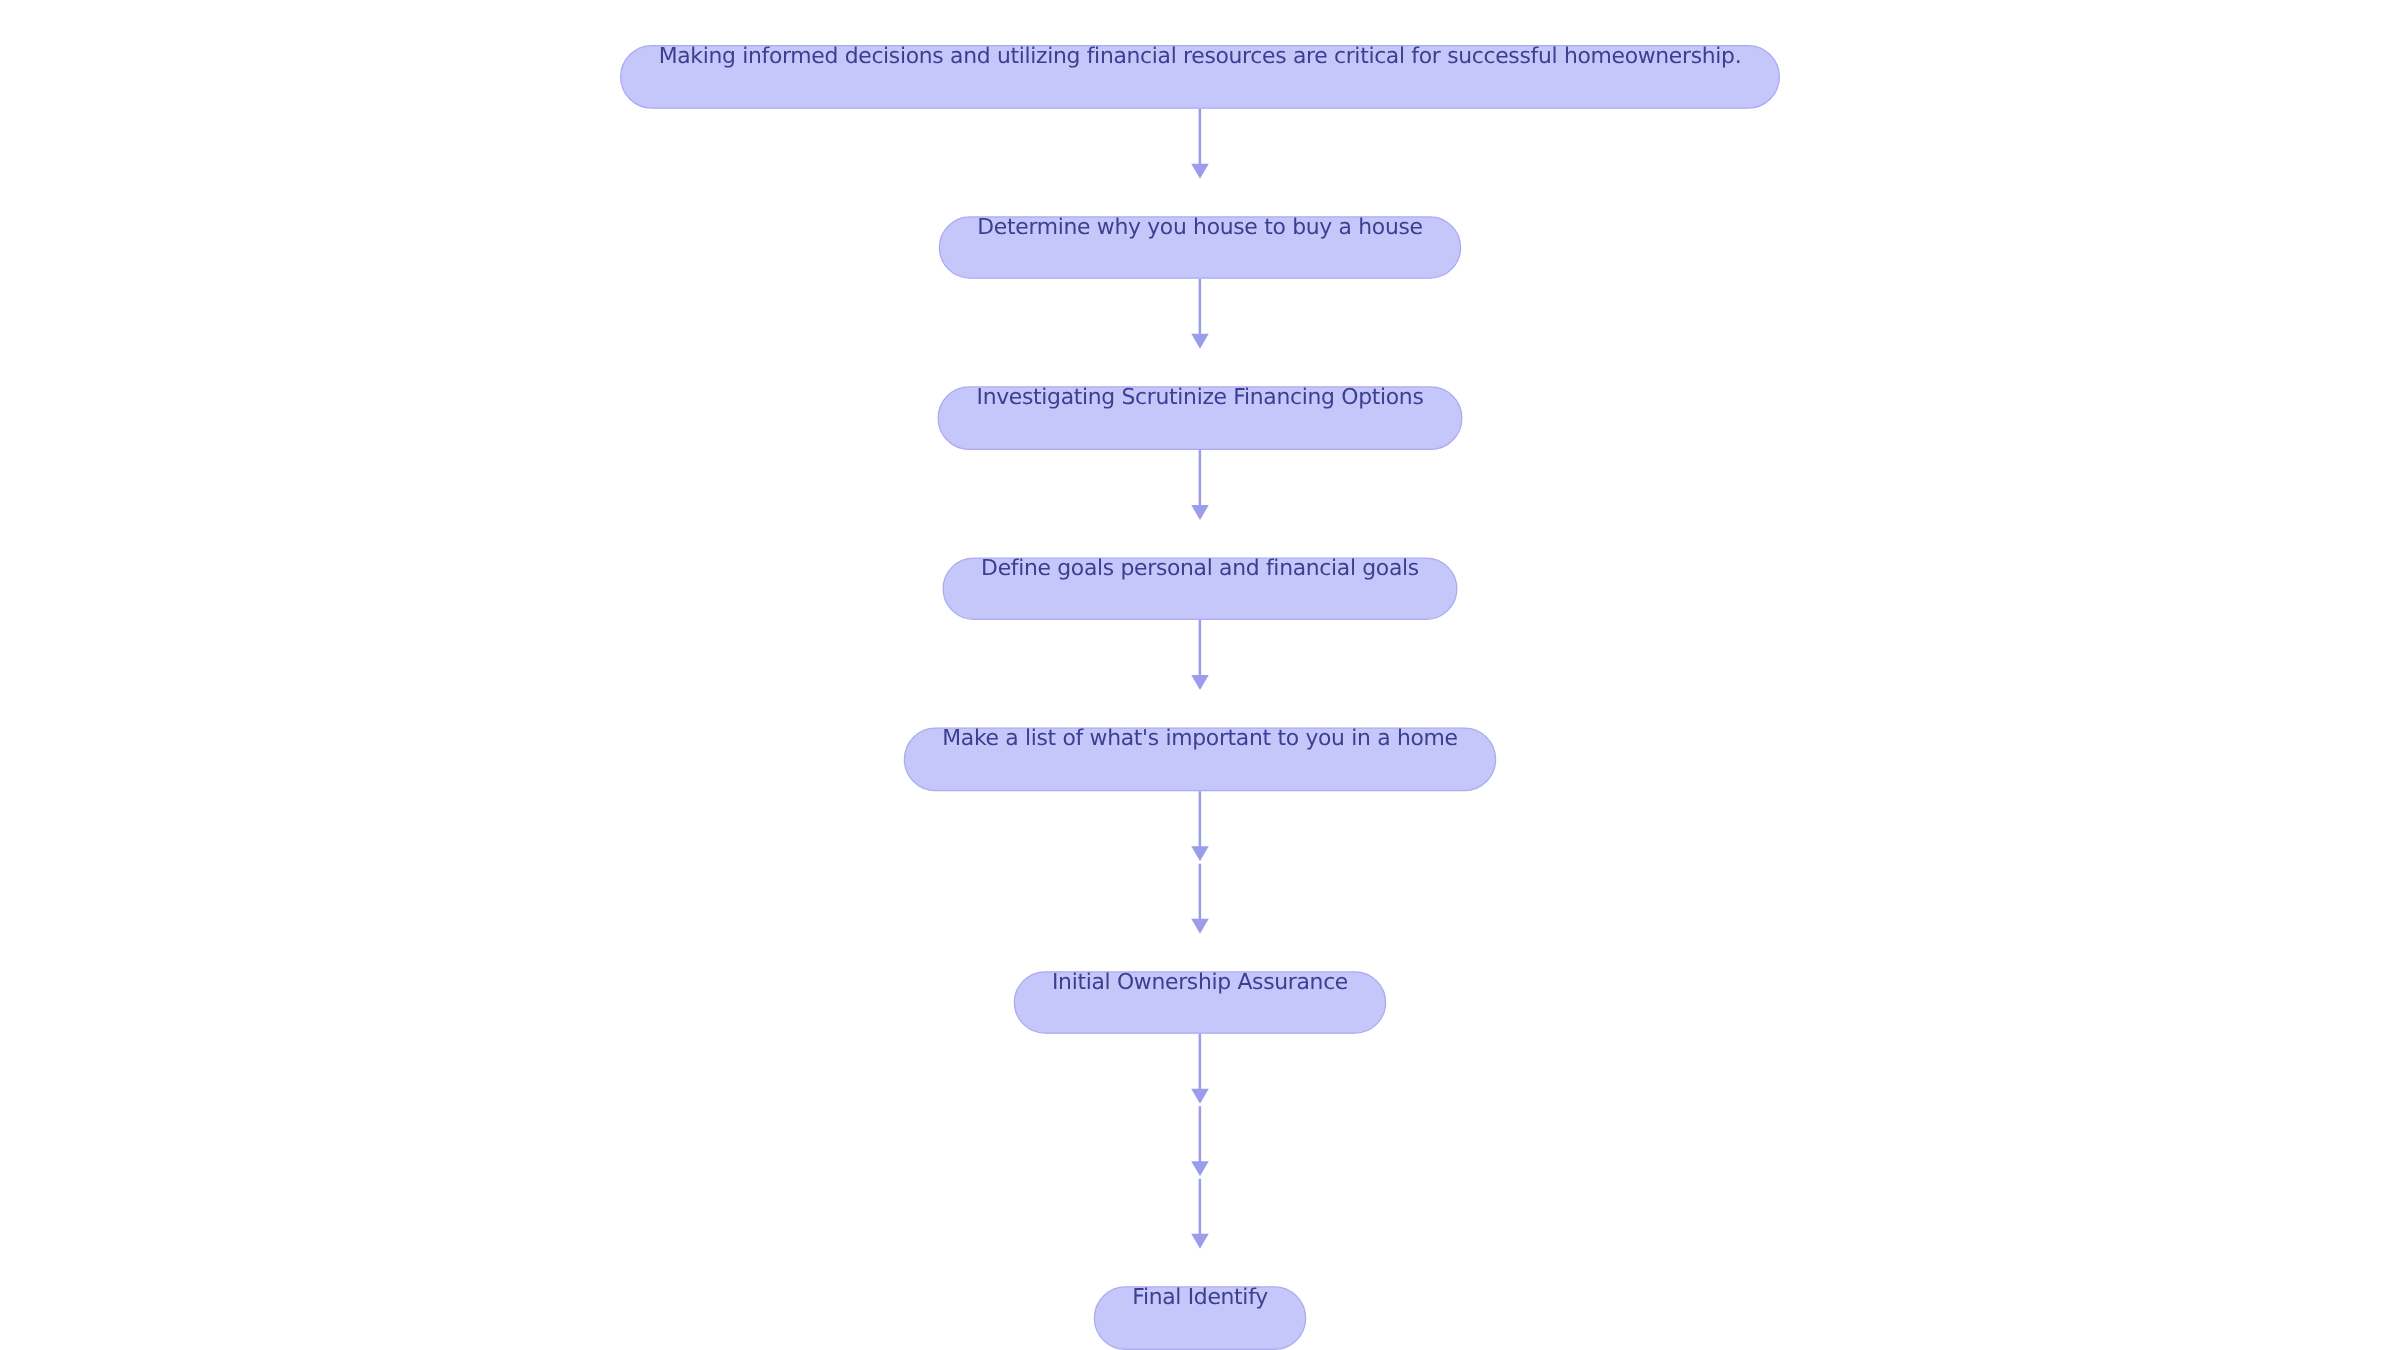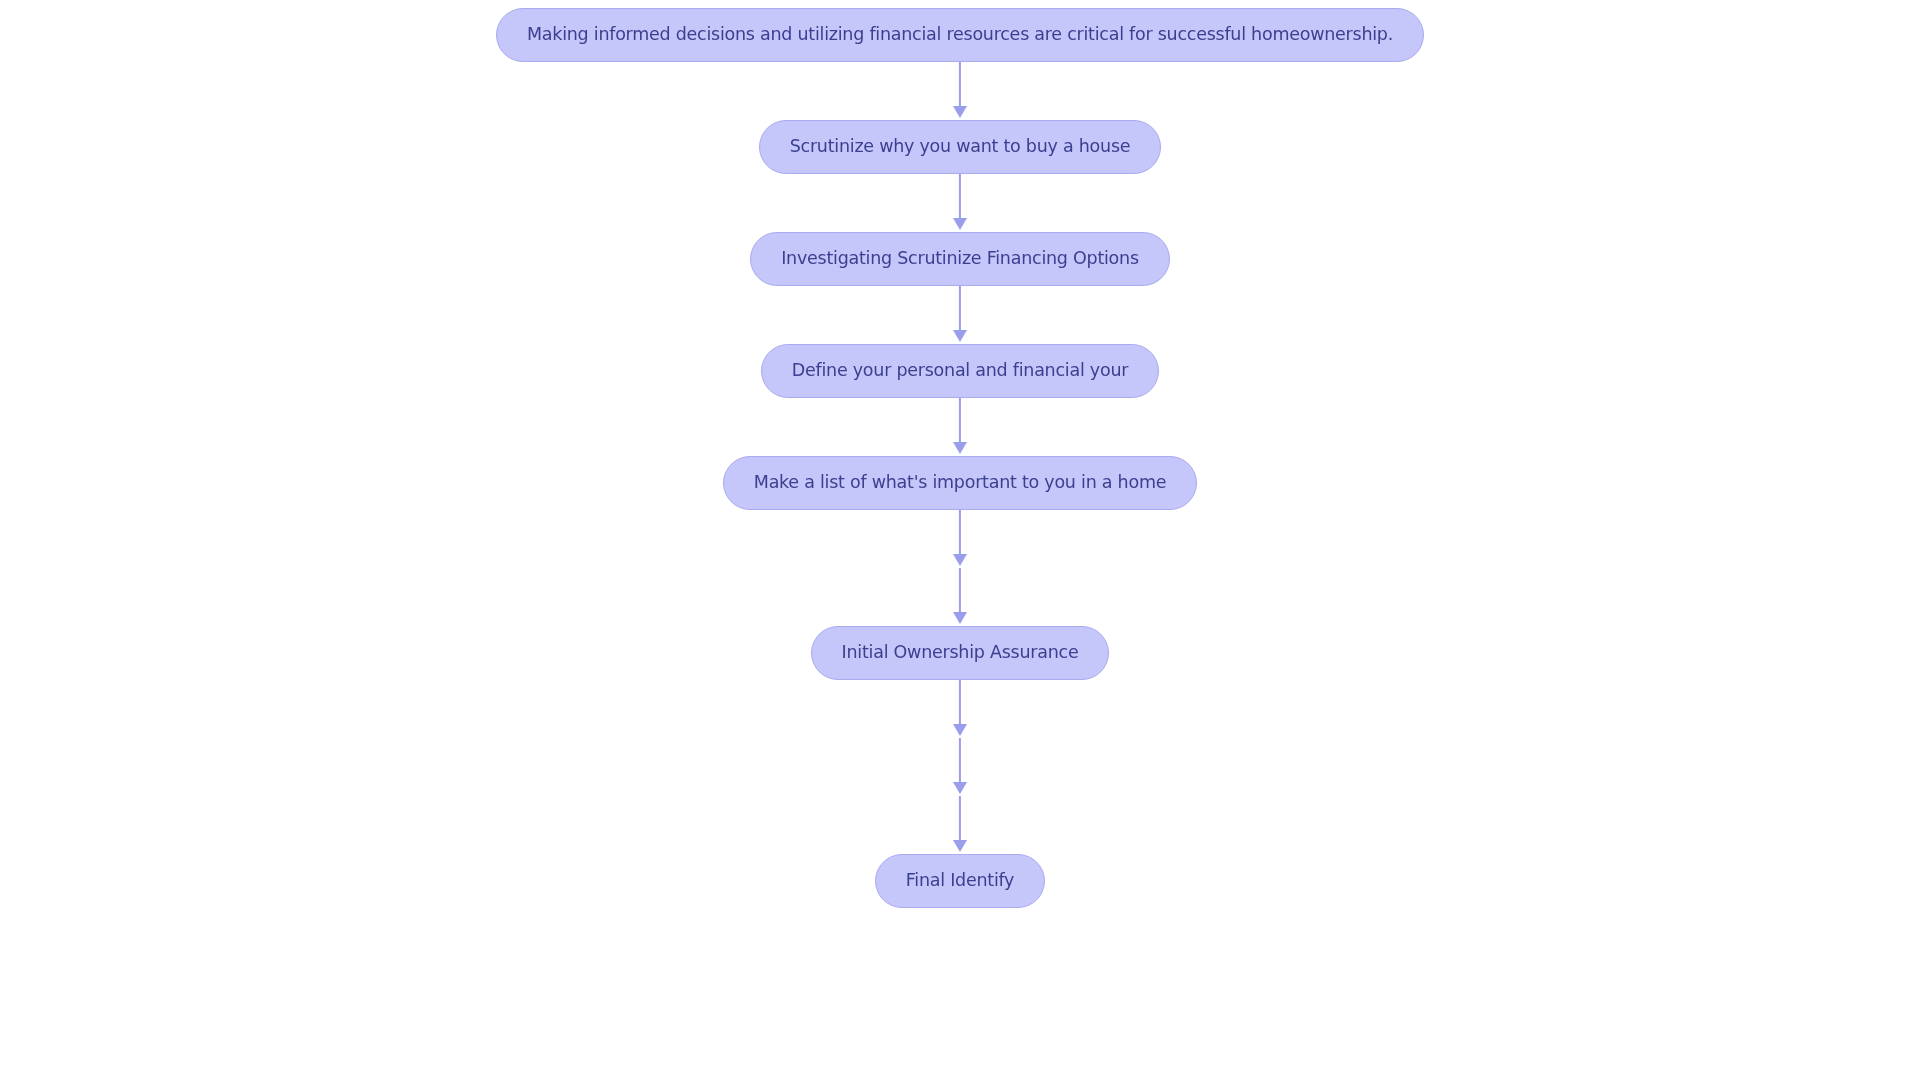--- a/index.html
+++ b/index.html
@@ -21,34 +21,35 @@
     display: flex;
     flex-direction: column;
     align-items: center;
     box-sizing: border-box;
     padding-top: 8px;
   }
 
   .node {
     position: relative;
     display: flex;
-    align-items: center;
+    align-items: flex-start;
     justify-content: center;
     box-sizing: border-box;
     background: #c5c6fa;
     border: 1.3px solid #aaabef;
     border-radius: 999px;
     color: #3b3f8f;
     height: 54px;
     padding: 0 30px;
     font-size: 17.5px;
     line-height: 1;
     letter-spacing: -0.25px;
     white-space: nowrap;
     font-weight: 400;
+    margin-top: 28px;
   }
 
   .node-label {
     display: block;
     white-space: nowrap;
   }
 
   
   .connector {
     position: relative;
@@ -85,39 +86,39 @@
   <div class="node">
     <span class="node-label">Making informed decisions and utilizing financial resources are critical for successful homeownership.</span>
   </div>
 
   <div class="connector">
     <span class="stem"></span>
     <span class="head"></span>
   </div>
 
   <div class="node">
-    <span class="node-label">Scrutinize why you want to buy a house</span>
+    <span class="node-label">Determine why you house to buy a house</span>
   </div>
 
   <div class="connector">
     <span class="stem"></span>
     <span class="head"></span>
   </div>
 
   <div class="node">
     <span class="node-label">Investigating Scrutinize Financing Options</span>
   </div>
 
   <div class="connector">
     <span class="stem"></span>
     <span class="head"></span>
   </div>
 
   <div class="node">
-    <span class="node-label">Define your personal and financial your</span>
+    <span class="node-label">Define goals personal and financial goals</span>
   </div>
 
   <div class="connector">
     <span class="stem"></span>
     <span class="head"></span>
   </div>
 
   <div class="node">
     <span class="node-label">Make a list of what's important to you in a home</span>
   </div>

